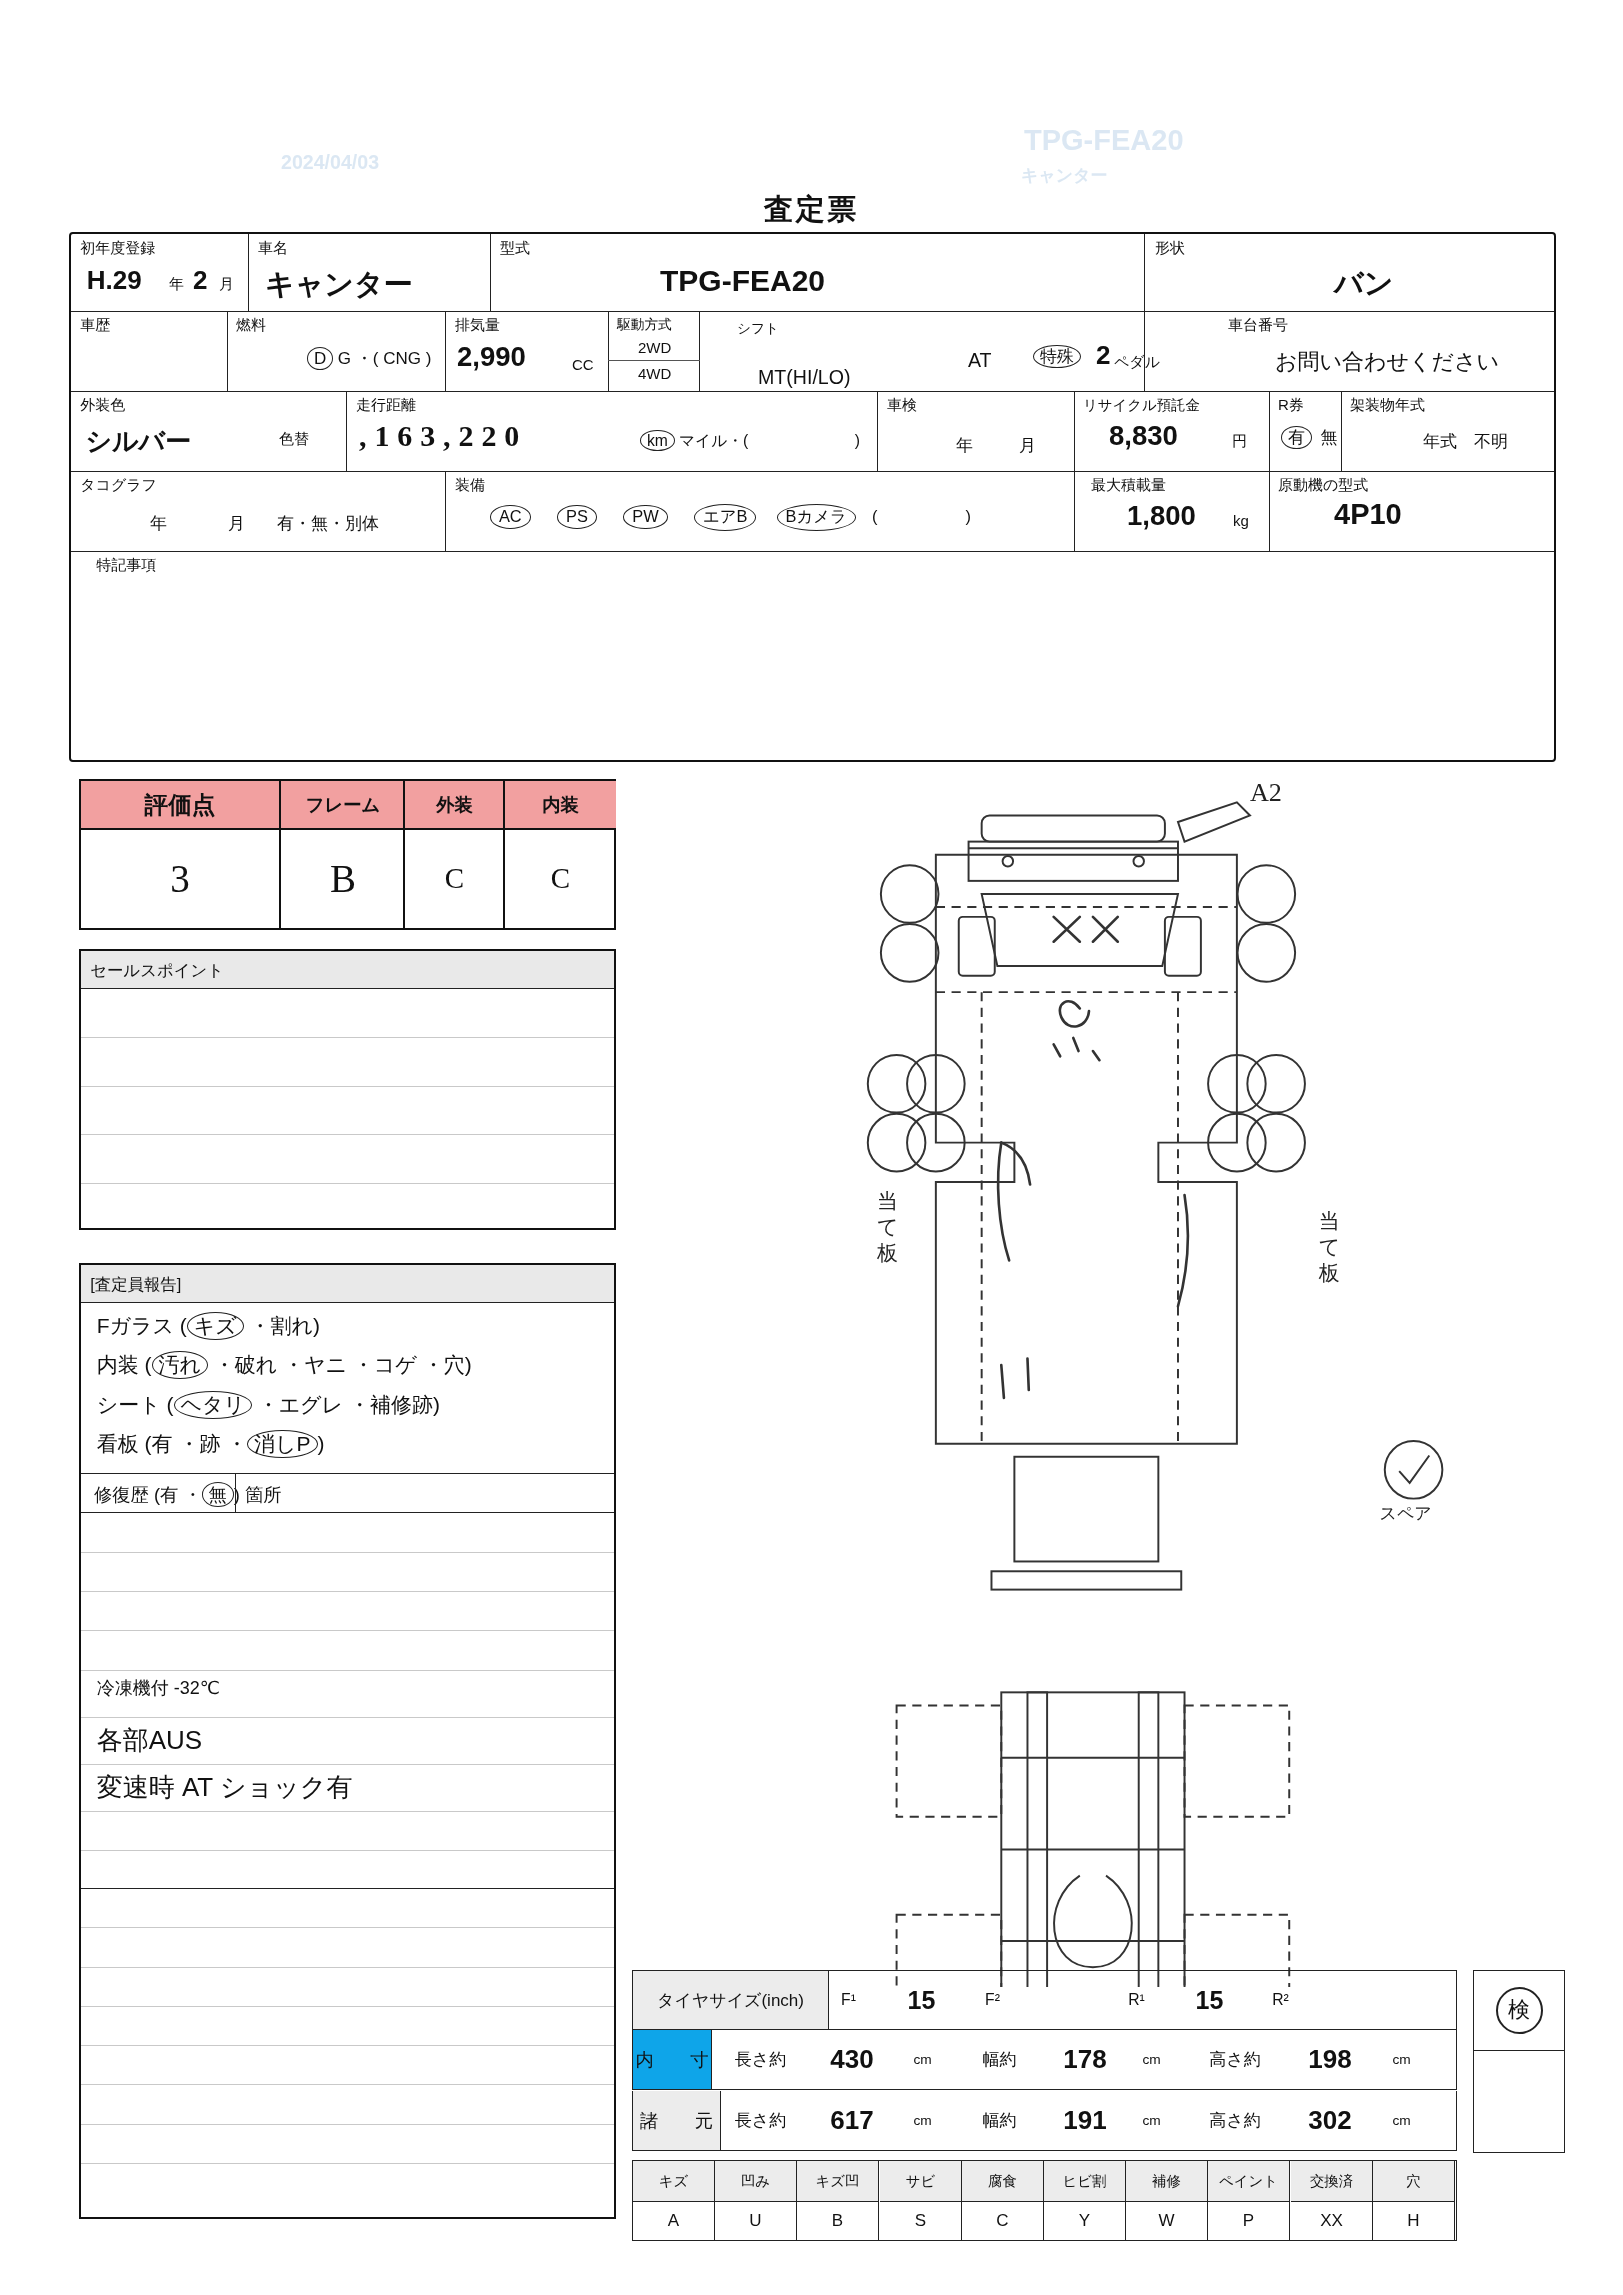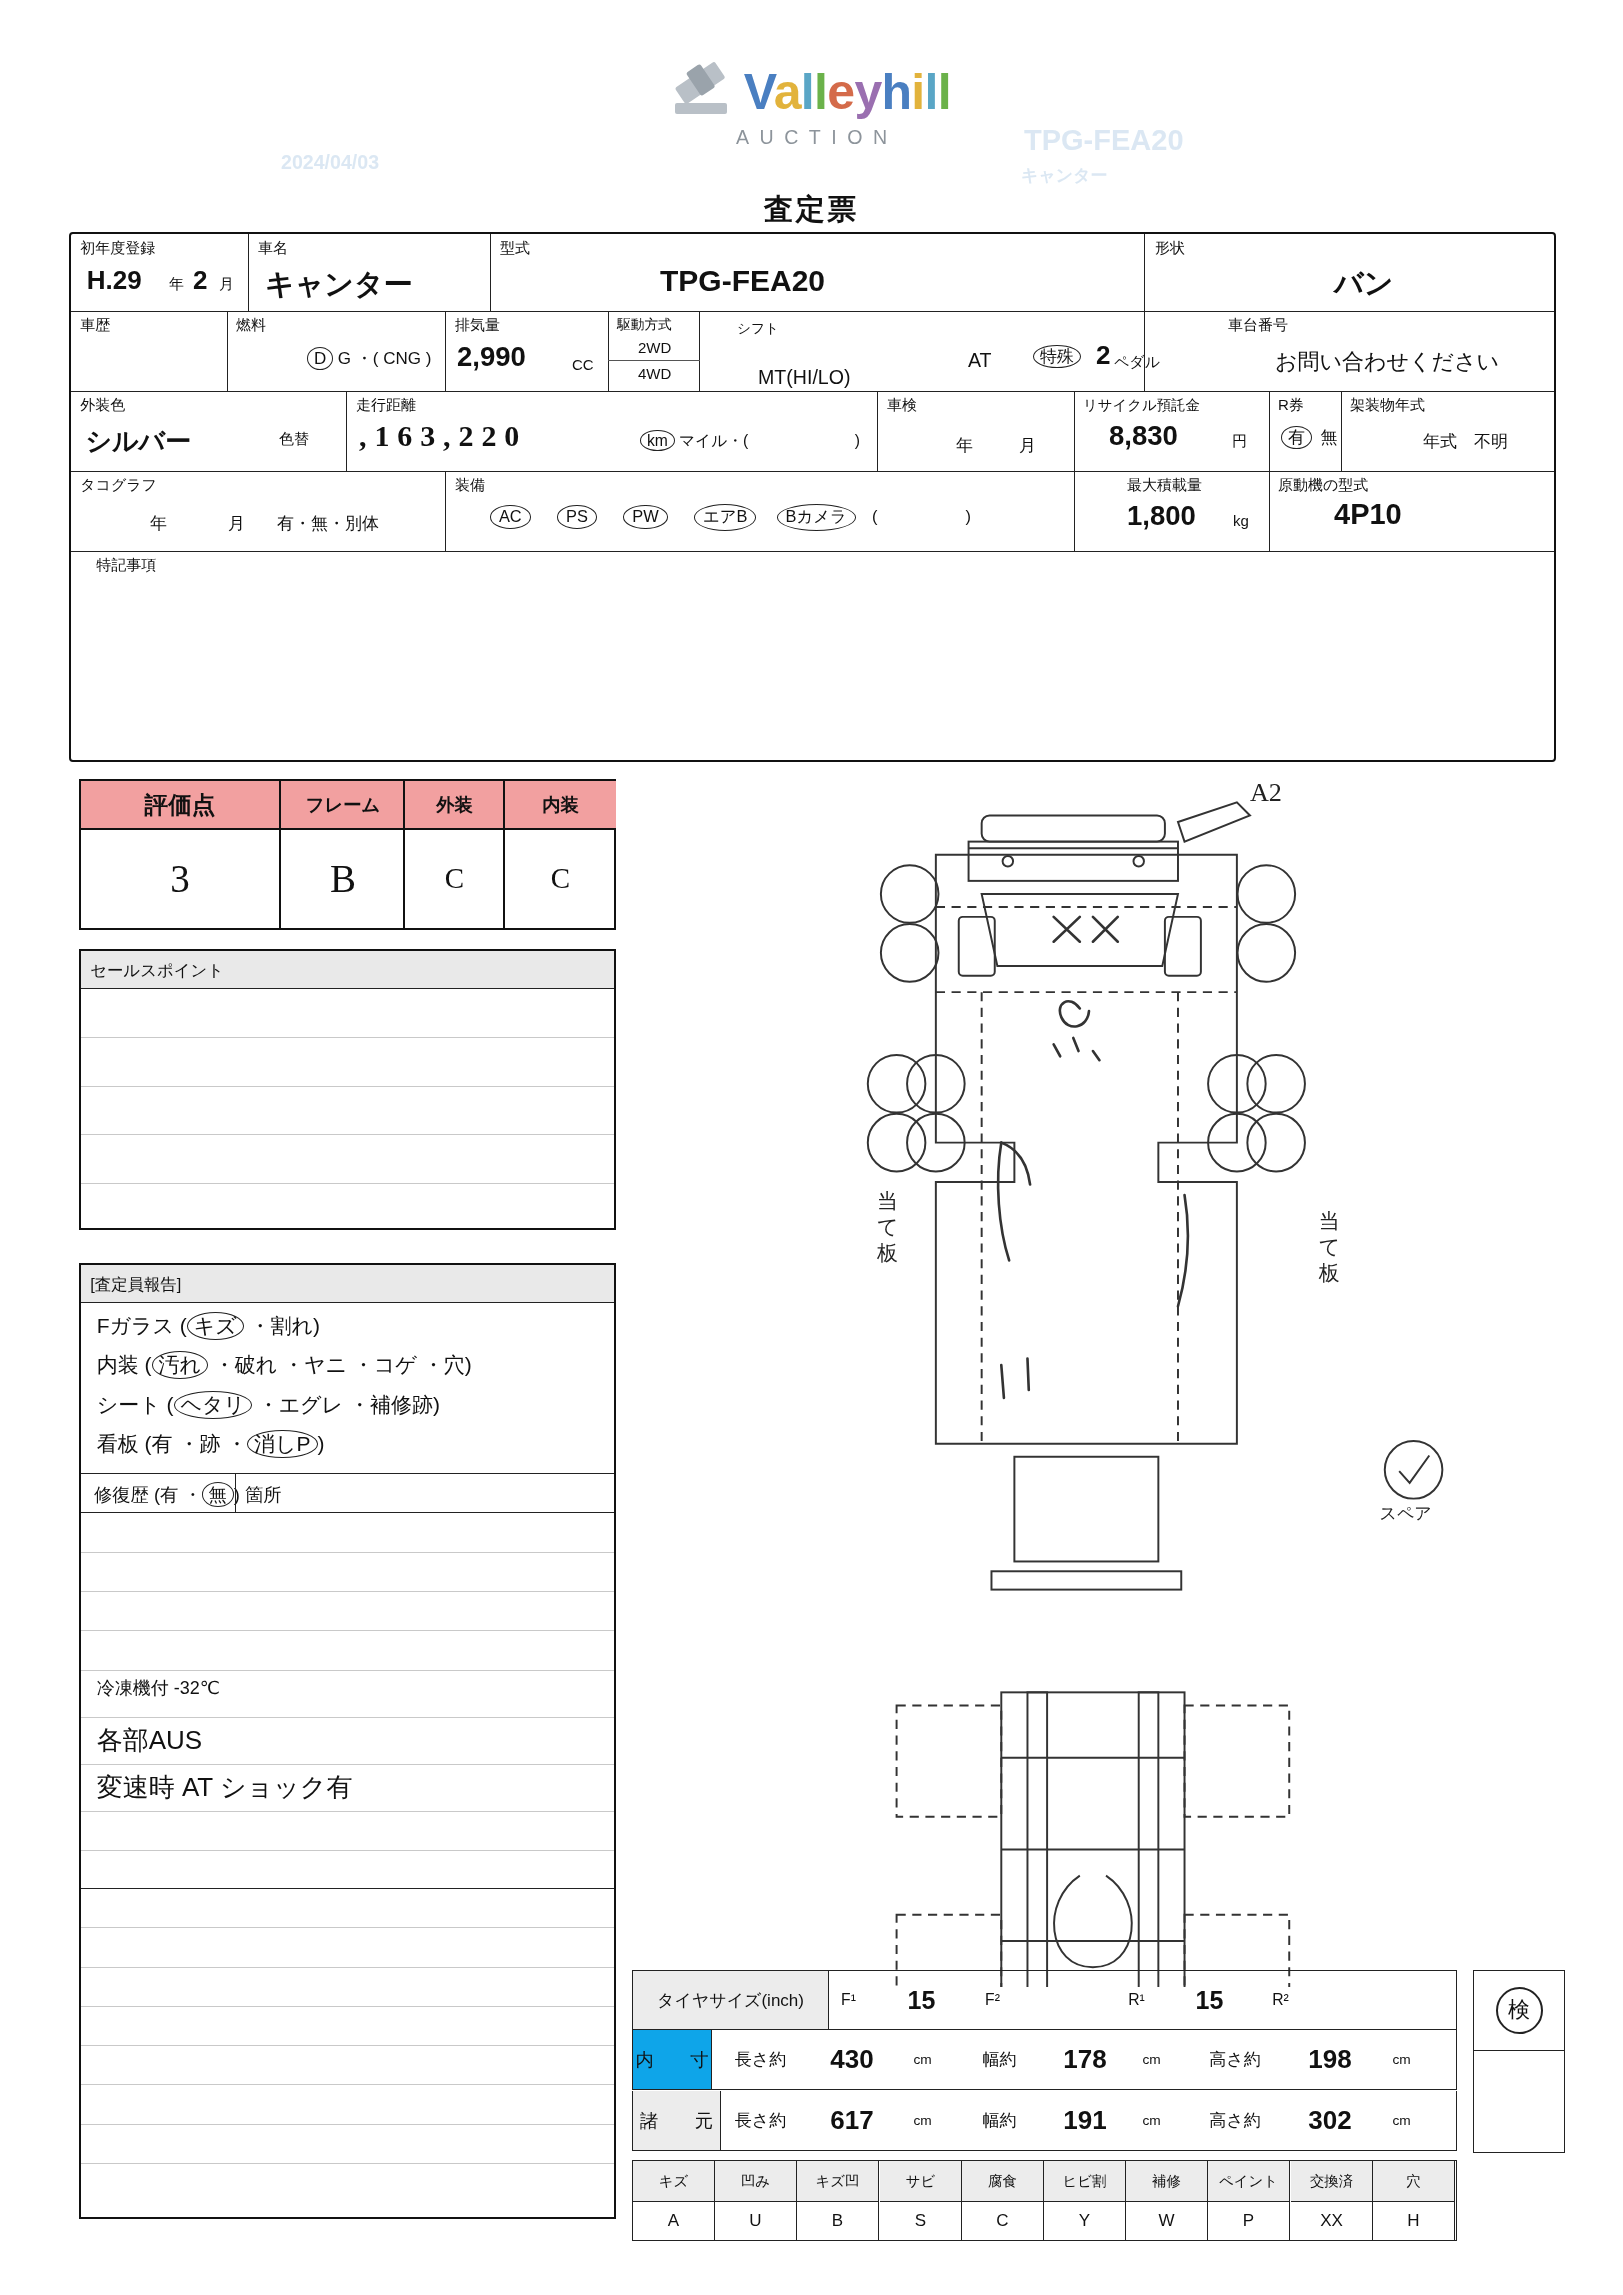--- a/index.html
+++ b/index.html
@@ -98,33 +98,20 @@
 </style>
 </head>
 <body>
 
 <div class="page">
 
   <div class="ghost a">2024/04/03</div>
   <div class="ghost b">TPG-FEA20</div>
   <div class="ghost c">キャンター</div>
 
-  <div class="logo-wrap">
-    <div class="logo-row">
-      <div class="logo-mark">
-        <div class="gav"></div>
-          <div class="gav2"></div>
-          <div class="base"></div>
-      </div>
-      <div class="logo-text">
-        <span class="l1">V</span><span class="l2">a</span><span class="l3">l</span><span class="l4">l</span><span class="l5">e</span><span class="l6">y</span><span class="l7">h</span><span class="l8">i</span><span class="l9">l</span><span class="l10">l</span>
-      </div>
-    </div>
-    <div class="auction">AUCTION</div>
-  </div>
   <div class="doc-title">査定票</div>
 
   <div class="box" id="spec-frame">
 
     <div class="hline" style="left:0;top:77px;width:100%;"></div>
     <div class="vline" style="left:177px;top:0;height:77px;"></div>
     <div class="vline" style="left:419px;top:0;height:77px;"></div>
     <div class="vline" style="left:1073px;top:0;height:77px;"></div>
 
     <div class="sf-l" style="left:9.2px;top:5.2px;">初年度登録</div>
@@ -232,21 +219,21 @@
       <span class="ellip">AC</span>
       <span class="ellip" style="margin-left:22px;">PS</span>
       <span class="ellip" style="margin-left:22px;">PW</span>
       <span class="ellip" style="margin-left:22px;">エアB</span>
       <span class="ellip" style="margin-left:15.7px;">Bカメラ</span>
       <span style="margin-left:11.8px;">(</span>
       <span style="display:inline-block;width:79px;"></span>
       <span>)</span>
     </div>
 
-    <div class="sf-l" style="left:1020px;top:242px;margin-left:36px;">最大積載量</div>
+    <div class="sf-l" style="left:1020px;top:242px;">最大積載量</div>
     <div class="sf-v" style="left:1056px;top:266px;font-size:27.5px;">1,800</div>
     <div class="sf-l" style="left:1162px;top:278px;">kg</div>
 
     <div class="sf-l" style="left:1207px;top:242px;">原動機の型式</div>
     <div class="sf-v" style="left:1263px;top:264px;font-size:29px;">4P10</div>
 
     <div class="sf-l" style="left:9.2px;top:322px;margin-left:16px;">特記事項</div>
   </div>
 
   <div class="box" id="eval-table">

